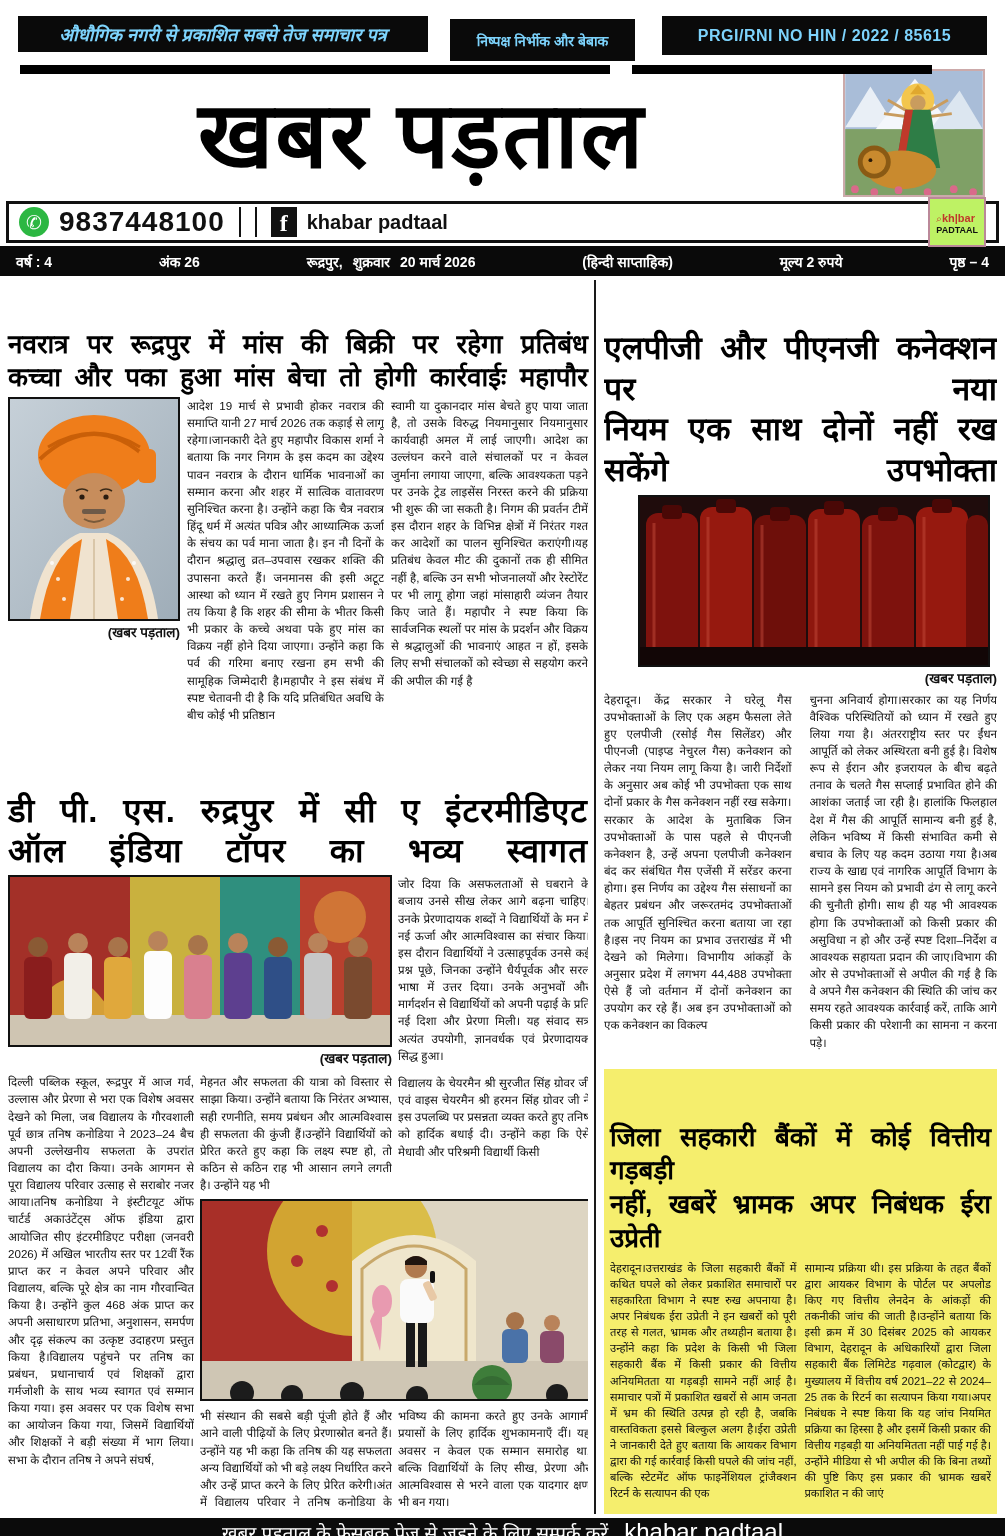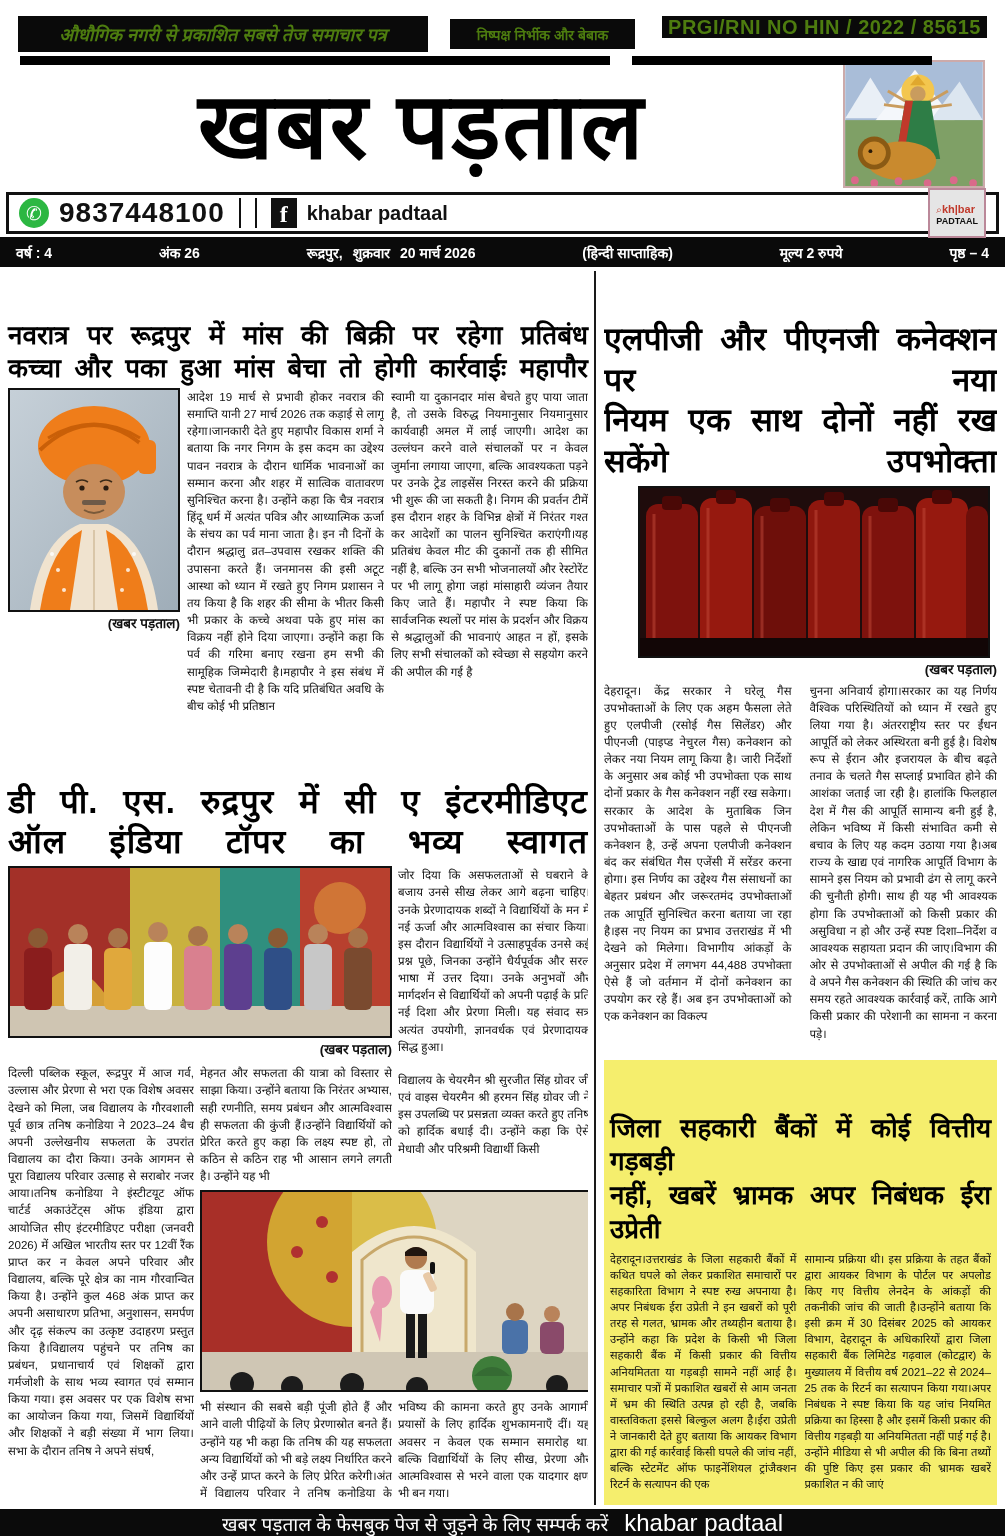--- a/index.html
+++ b/index.html
@@ -2,43 +2,43 @@
 <html><head>
 <meta charset="utf-8">
 <style>
   * { box-sizing: border-box; margin: 0; padding: 0; }
   html,body { background:#ffffff; }
   body { font-family:"Liberation Sans", sans-serif; color:#111; }
   .page { width:1005px; height:1536px; overflow:hidden; background:#fff; position:relative; }
 
   
   .topbar { display:flex; gap:22px; padding:16px 18px 4px 18px; align-items:flex-start; }
-  .strip { background:#0a0a0a; color:#4d7c0f; font-weight:bold; display:flex; align-items:center; justify-content:center; }
+  .strip { background:#0a0a0a; color:#7dd3fc; font-weight:bold; display:flex; align-items:center; justify-content:center; }
   .strip1 { flex:0 0 410px; height:36px; font-size:18px; font-style:italic; }
-  .strip2 { flex:0 0 185px; height:30px; font-size:14px; margin-top:3px; }
-  .strip3 { flex:0 0 325px; height:22px; font-size:20px; margin-left:auto; font-style:normal; letter-spacing:0.5px; }
+  .strip2 { flex:0 0 185px; height:42px; font-size:14px; margin-top:3px; }
+  .strip3 { flex:0 0 325px; height:39px; font-size:16px; margin-left:auto; font-style:normal; letter-spacing:0.5px; }
 
   
   .masthead { position:relative; height:136px; display:flex; align-items:center; }
   .mast-bar { position:absolute; top:0; height:9px; background:#000; }
   .mast-bar.b1 { left:20px; width:590px; }
   .mast-bar.b2 { left:632px; width:300px; }
   .mast-title { flex:1; text-align:center; font-size:92px; font-weight:800; line-height:1.15; color:#000; letter-spacing:2px; padding-top:6px; }
   .emblem-wrap { flex:0 0 146px; padding-right:20px; }
   .emblem-wrap svg { border:2px solid #caa; display:block; }
 
   
   .contactbar { margin:0 6px; border:3px solid #111; height:42px; display:flex; align-items:center; padding:0 10px; gap:14px; background:#fff; }
   .cseg { display:flex; align-items:center; gap:10px; }
   .wa-icon { width:30px; height:30px; border-radius:50%; background:#2cb742; color:#fff; font-size:19px; display:flex; align-items:center; justify-content:center; }
   .phone-num { font-size:28px; font-weight:bold; letter-spacing:1px; }
   .divider { width:2px; height:30px; background:#111; }
   .email-text, .fb-text { font-size:20px; font-weight:bold; }
   .fb-icon { width:26px; height:30px; background:#111; color:#fff; font-weight:bold; font-size:24px; display:flex; align-items:flex-end; justify-content:center; font-family:"Liberation Serif", serif; }
-  .paper-logo { margin-left:auto; border:2px solid #b89; background:#e5e5e5; padding:10px 6px; text-align:left; line-height:1.05; }
+  .paper-logo { margin-left:auto; border:2px solid #b89; background:#bef264; padding:10px 6px; text-align:left; line-height:1.05; }
   .paper-logo .l1 { color:#c0392b; font-weight:bold; font-size:11px; }
   .paper-logo .l2 { color:#111; font-weight:bold; font-size:9px; }
   .paper-logo .mag { color:#c0392b; font-size:10px; }
 
   
   .dateline { margin-top:3px; background:#0a0a0a; color:#fff; height:30px; display:flex; align-items:center; justify-content:space-between; padding:0 16px; font-size:14px; font-weight:bold; }
   .dl-group { display:flex; gap:10px; }
 
   
   .content { display:flex; gap:8px; padding:4px 8px 0 8px; height:1238px; overflow:hidden; }
@@ -66,21 +66,21 @@
   .a3 { margin-top:6px; }
   .a3-grid { display:grid; grid-template-columns:186px 192px 192px; grid-template-rows:192px auto 202px auto; gap:6px; margin-top:5px; height:634px; overflow:hidden; }
   .a3-grid .cell { overflow:hidden; }
   .a3-photowrap { grid-column:1/3; grid-row:1; }
   .a3-colR { grid-column:3; grid-row:1/3; }
   .a3-colL { grid-column:1; grid-row:2/5; }
   .a3-colM { grid-column:2; grid-row:2; min-height:100px; }
   .a3-photo2 { grid-column:2/4; grid-row:3; }
   .a3-colM2 { grid-column:2; grid-row:4; }
   .a3-colR2 { grid-column:3; grid-row:4; }
-  .a3 .jt p + p { margin-top:16px; }
+  .a3 .jt p + p { margin-top:10px; }
 
   
   .greeting { margin:8px 4px 0 0; background:#fbfb76; border:3px solid #2a2a2a; box-shadow:4px 4px 0 #9a9a9a; padding:8px 6px; text-align:center; font-weight:800; font-size:26px; line-height:1.45; }
 
   
   .a2-photo { margin:4px 0 0 34px; width:352px; }
   .a2-body { display:flex; gap:18px; height:372px; overflow:hidden; margin-top:2px; }
   .a2-body > div { flex:1; overflow:hidden; }
 
   

